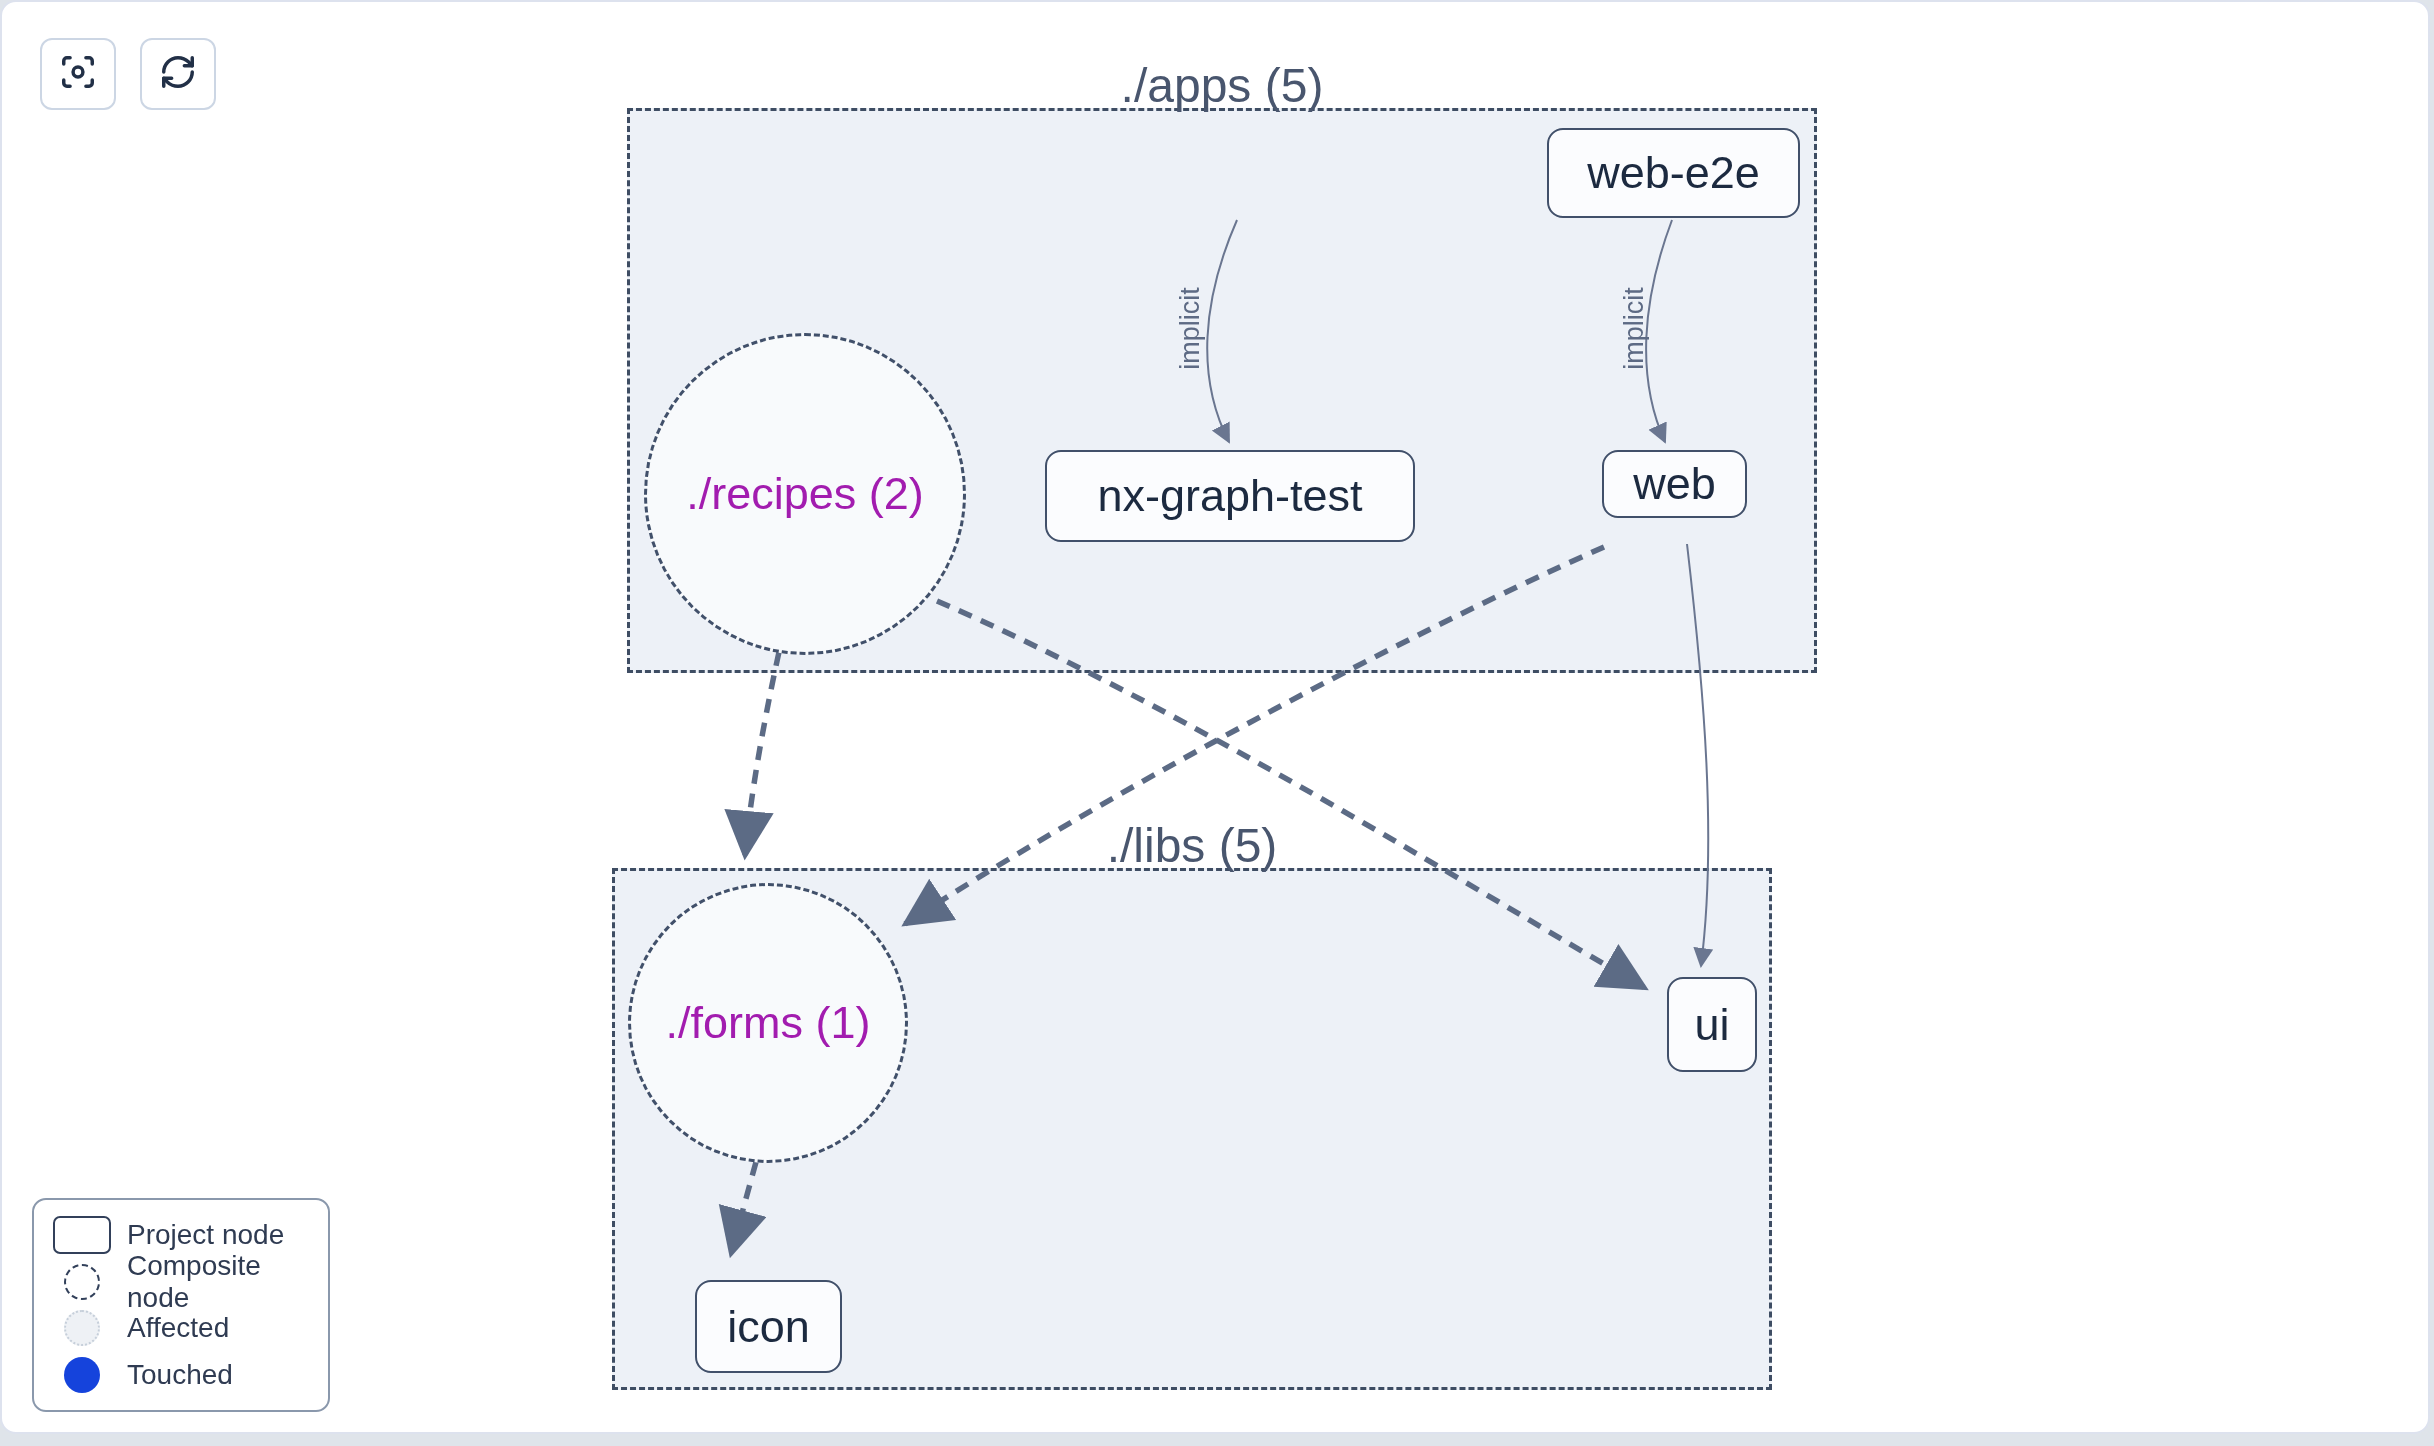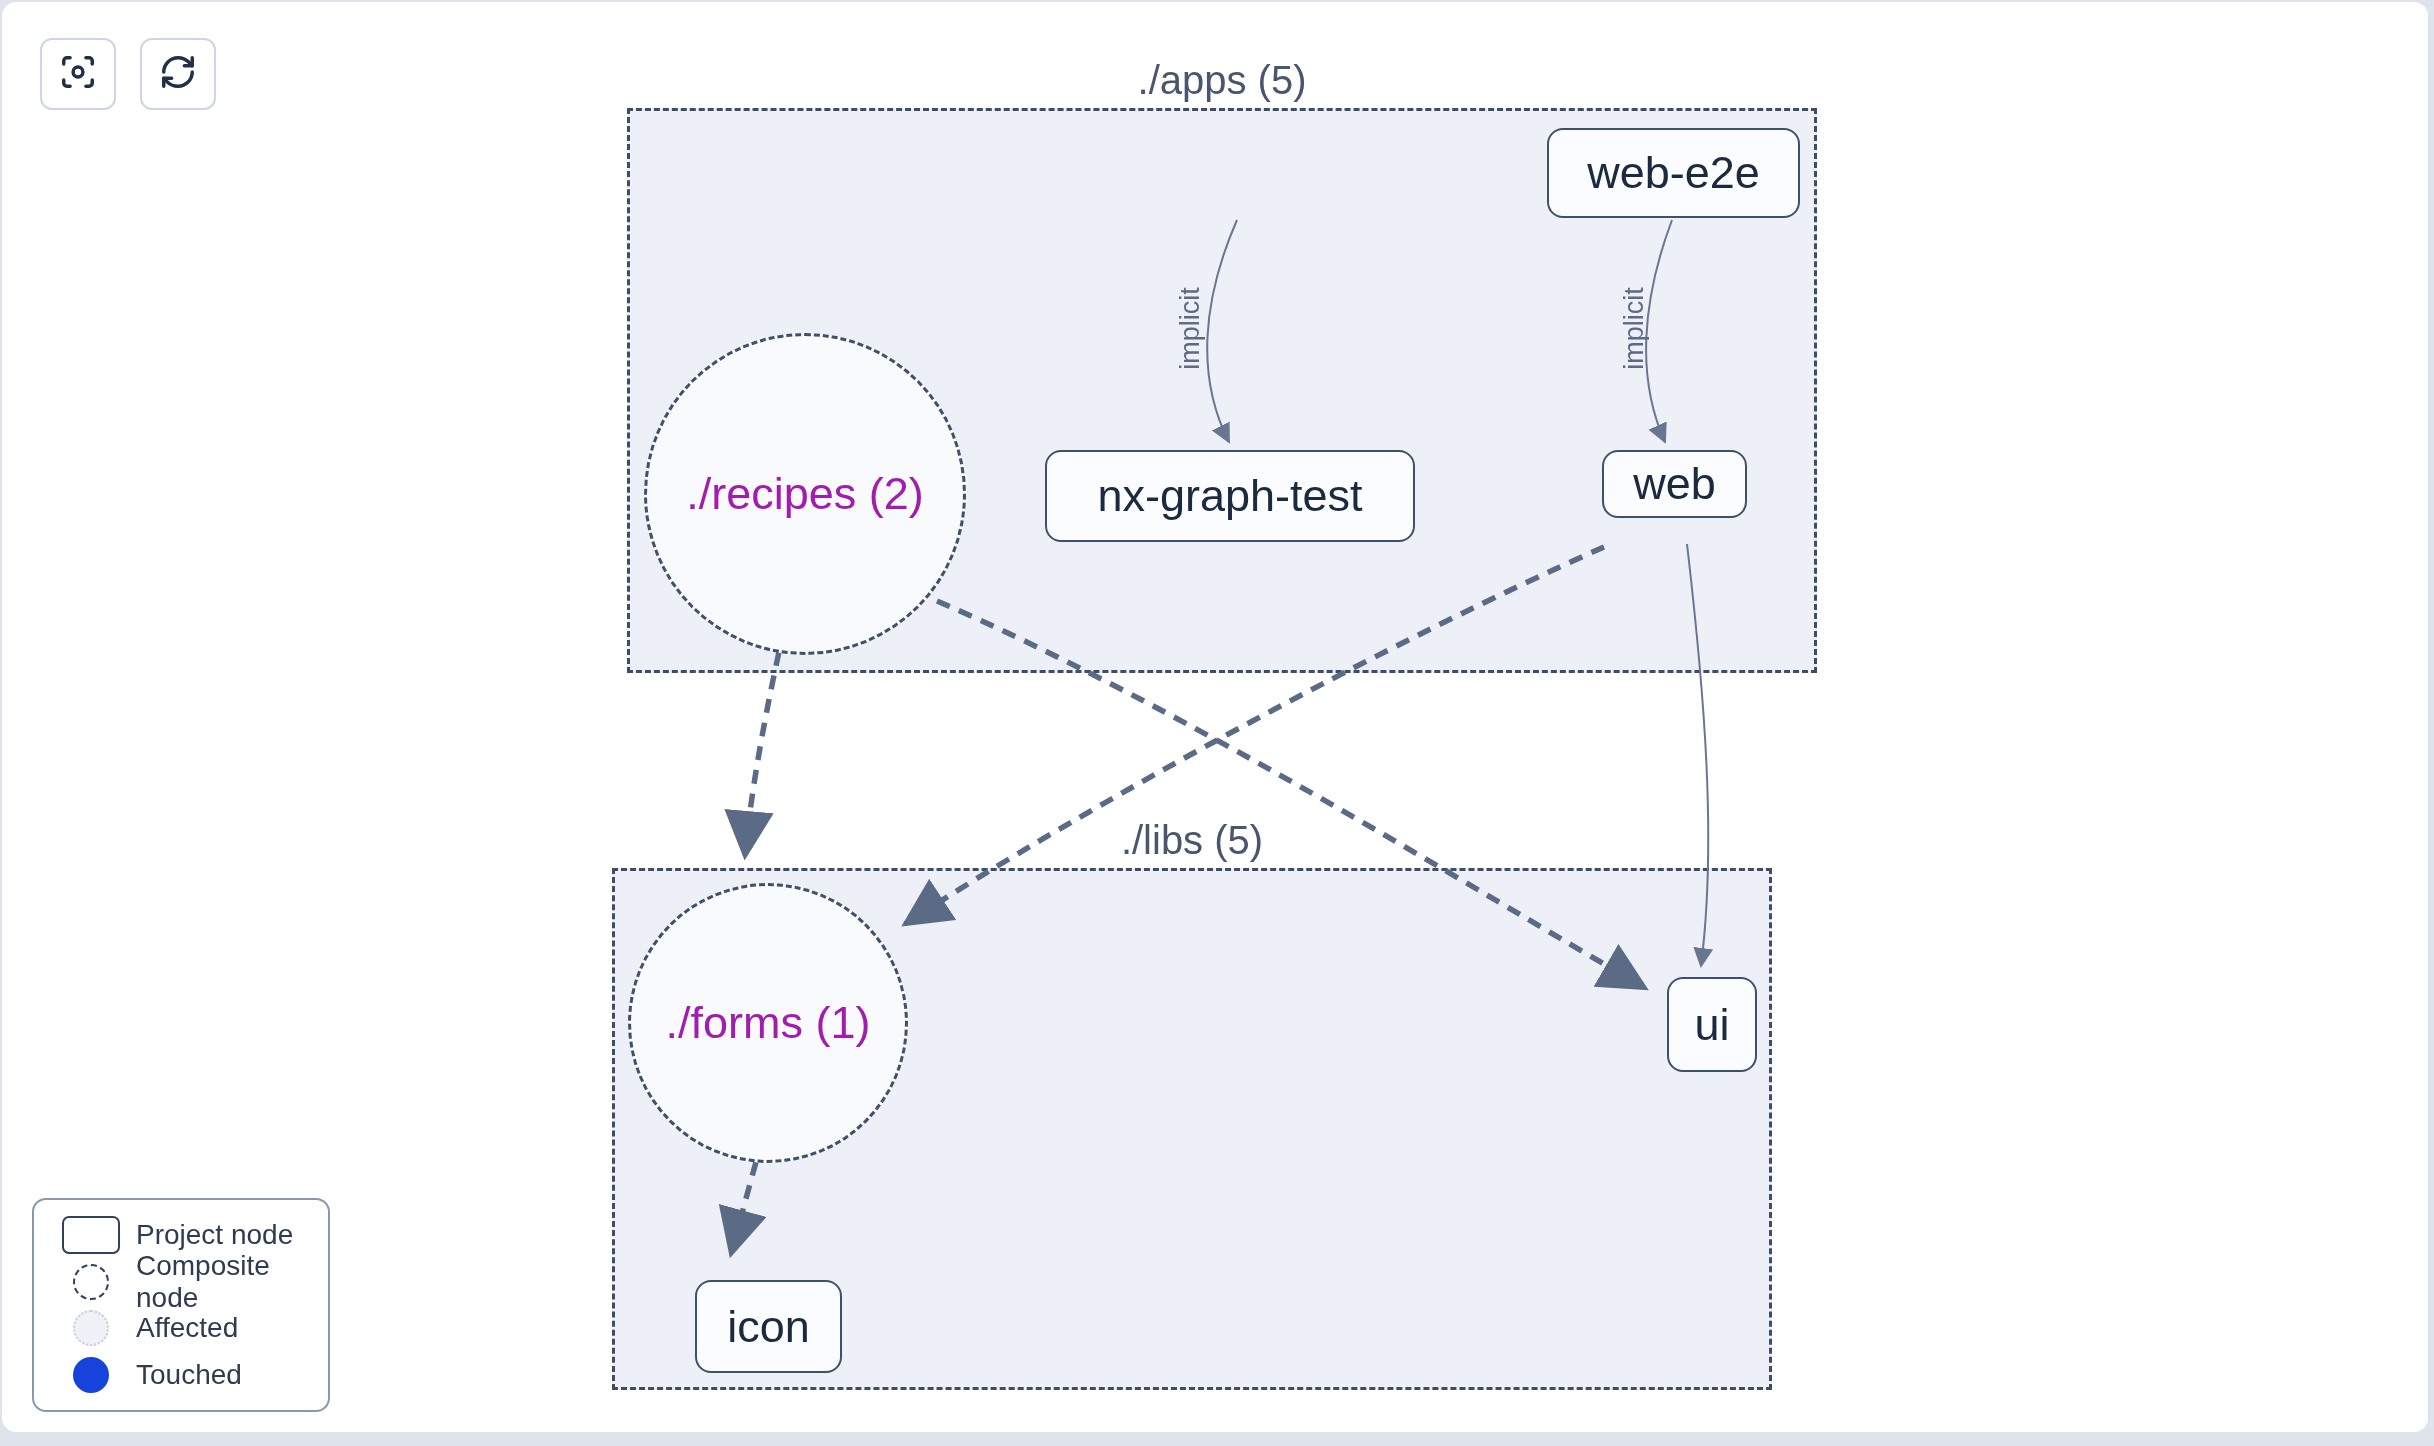--- a/index.html
+++ b/index.html
@@ -8,21 +8,21 @@
           border:2px solid #dde2ee;border-radius:16px;box-sizing:border-box;z-index:0;}
 
   
   .tool-btn{position:absolute;width:76px;height:72px;background:#ffffff;border:2px solid #ccd6e4;
             border-radius:12px;display:flex;align-items:center;justify-content:center;box-sizing:border-box;
             z-index:6;cursor:pointer;}
   .tool-btn svg{stroke:#223047;fill:none;stroke-width:2.2;stroke-linecap:round;stroke-linejoin:round;}
 
   
   .group{position:absolute;background:#edf1f7;border:3px dashed #3e4d63;box-sizing:border-box;z-index:1;}
-  .group-label{position:absolute;font-size:40px;color:#49566e;text-align:center;z-index:2;white-space:nowrap;}
+  .group-label{position:absolute;font-size:48px;color:#49566e;text-align:center;z-index:2;white-space:nowrap;}
 
   
   .edges{position:absolute;left:0;top:0;z-index:2;pointer-events:none;}
 
   
   .node{position:absolute;background:#fbfcfe;border:2px solid #41506a;border-radius:16px;
         display:flex;align-items:center;justify-content:center;font-size:45px;color:#1c2a40;
         box-sizing:border-box;z-index:3;cursor:pointer;white-space:nowrap;}
 
   
@@ -30,21 +30,21 @@
              display:flex;align-items:center;justify-content:center;font-size:45px;color:#a21caf;
              box-sizing:border-box;z-index:3;cursor:pointer;white-space:nowrap;}
 
   
   .edge-label{position:absolute;font-size:27px;color:#5d6a84;transform:rotate(-90deg);
               transform-origin:center center;width:180px;text-align:center;z-index:4;}
 
   
   .legend{position:absolute;left:32px;top:1198px;width:298px;height:214px;background:#ffffff;
           border:2px solid #8a98ac;border-radius:14px;box-sizing:border-box;z-index:6;
-          display:flex;flex-direction:column;justify-content:space-evenly;padding:10px 12px;}
+          display:flex;flex-direction:column;justify-content:space-evenly;padding:10px 3px;}
   .legend-row{display:flex;align-items:center;height:44px;}
   .legend-swatch{width:90px;display:flex;align-items:center;justify-content:center;flex:0 0 90px;}
   .legend-text{font-size:28px;color:#2f3b52;}
   .sw-project{width:58px;height:38px;border:2.5px solid #32405a;border-radius:7px;background:#fff;box-sizing:border-box;}
   .sw-composite{width:36px;height:36px;border:2.5px solid #32405a;border-radius:50%;border-style:dashed;background:#fff;box-sizing:border-box;}
   .sw-affected{width:36px;height:36px;border:2px dotted #c6cfda;border-radius:50%;background:#eef1f5;box-sizing:border-box;}
   .sw-touched{width:36px;height:36px;border-radius:50%;background:#1543dc;}
 
   .bottom-band{position:absolute;left:0;bottom:0;width:2434px;height:10px;background:#dfe4ea;z-index:7;}
 </style>

